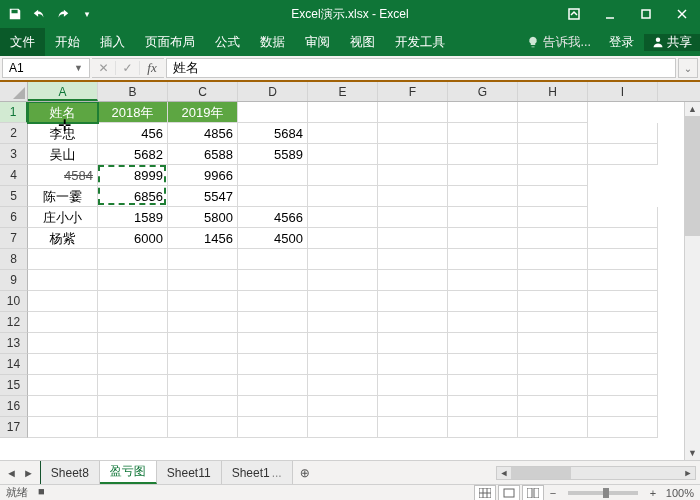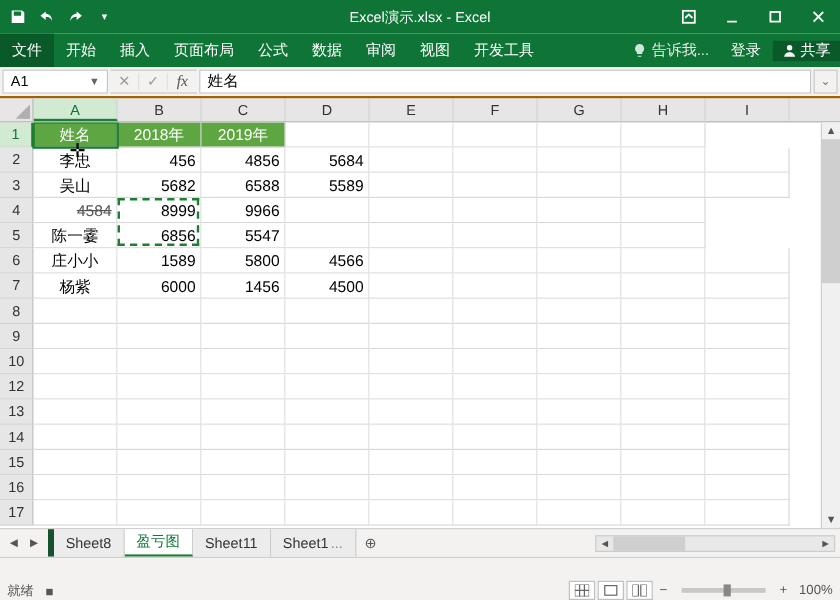--- a/index.html
+++ b/index.html
@@ -51,29 +51,29 @@
   .cell.active { outline: 2px solid #1e7e34; outline-offset: -1px; position: relative; }
   
   .ants { position: absolute; border: 2px dashed #1e7e34; pointer-events: none; z-index: 5; }
   .cursor-img { position: absolute; width: 20px; height: 20px; pointer-events: none; z-index: 6; }
   .cursor-img span { font-size: 16px; color: #000; position: absolute; }
   
   .sheettabs { height: 24px; background: #f3f2f1; border-top: 1px solid #d0d0d0; display: flex; align-items: stretch; font-size: 12px; }
   .tabnav { display: flex; align-items: center; padding: 0 4px; color: #555; gap: 2px; }
   .tabnav span { padding: 0 2px; font-size: 11px; }
   .stab { padding: 0 10px; border-right: 1px solid #ccc; display: flex; align-items: center; color: #333; background: #ececec; }
-  .stab.first { border-left: 5px solid #14532d; }
+  .stab.first { border-left: 1px solid #14532d; }
   .stab.active { background: #fff; border-bottom: 2px solid #1e7e34; color: #0f7537; }
   .stab-add { width: 24px; display: flex; align-items: center; justify-content: center; color: #555; }
   .ht-scroll { flex: 1; display: flex; align-items: center; justify-content: flex-end; padding-right: 4px; }
   .hscroll { width: 200px; height: 14px; background: #e8e8e8; border: 1px solid #ccc; display: flex; align-items: center; }
   .hscroll .thumb { width: 60px; height: 100%; background: #cfcfcf; }
   .hscroll .arr { width: 14px; text-align: center; font-size: 9px; color: #555; }
   
-  .statusbar { height: 36px; background: #f3f2f1; border-top: 1px solid #d0d0d0; display: flex; align-items: flex-end; font-size: 11px; color: #555; padding: 0 6px; }
+  .statusbar { height: 16px; background: #f3f2f1; border-top: 1px solid #d0d0d0; display: flex; align-items: flex-start; font-size: 11px; color: #555; padding: 0 6px; }
   .statusbar .right { margin-left: auto; display: flex; align-items: center; gap: 2px; }
   .view-btn { width: 22px; height: 16px; border: 1px solid #c0c0c0; display: flex; align-items: center; justify-content: center; font-size: 10px; background: #fff; }
   .zoom-slider { width: 70px; height: 4px; background: #c8c8c8; margin: 0 6px; position: relative; }
   .zoom-slider::after { content: ""; position: absolute; left: 50%; top: -3px; width: 6px; height: 10px; background: #888; }
   .zoom-btn { width: 14px; text-align: center; }
   .vscroll { position: absolute; right: 0; top: 20px; bottom: 0; width: 16px; background: #f0f0f0; border-left: 1px solid #d0d0d0; }
   .vscroll .thumb { position: absolute; top: 14px; width: 100%; height: 120px; background: #cfcfcf; }
   .vscroll .arr { position: absolute; width: 100%; height: 14px; text-align: center; font-size: 9px; color: #555; line-height: 14px; }
 </style>
 </head>

